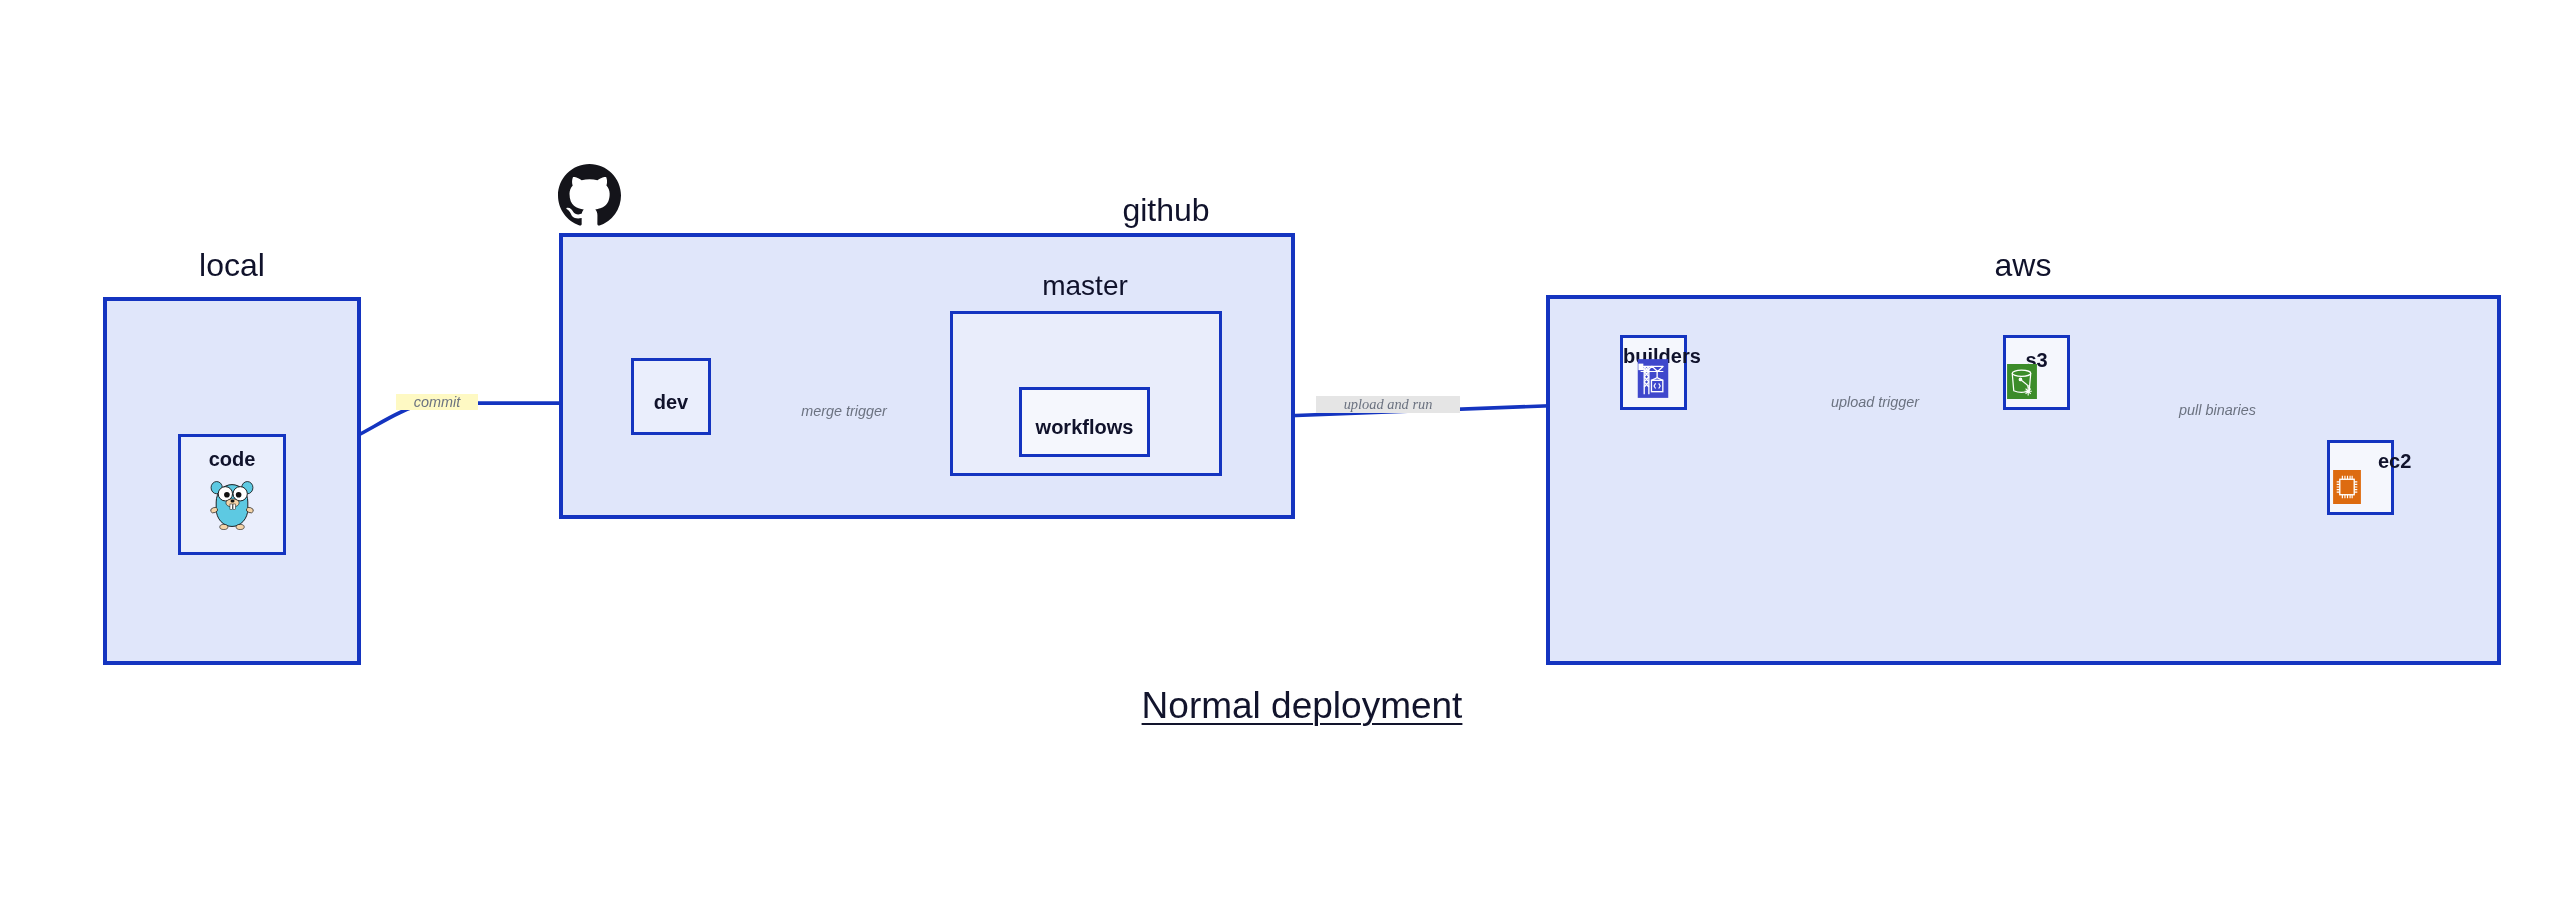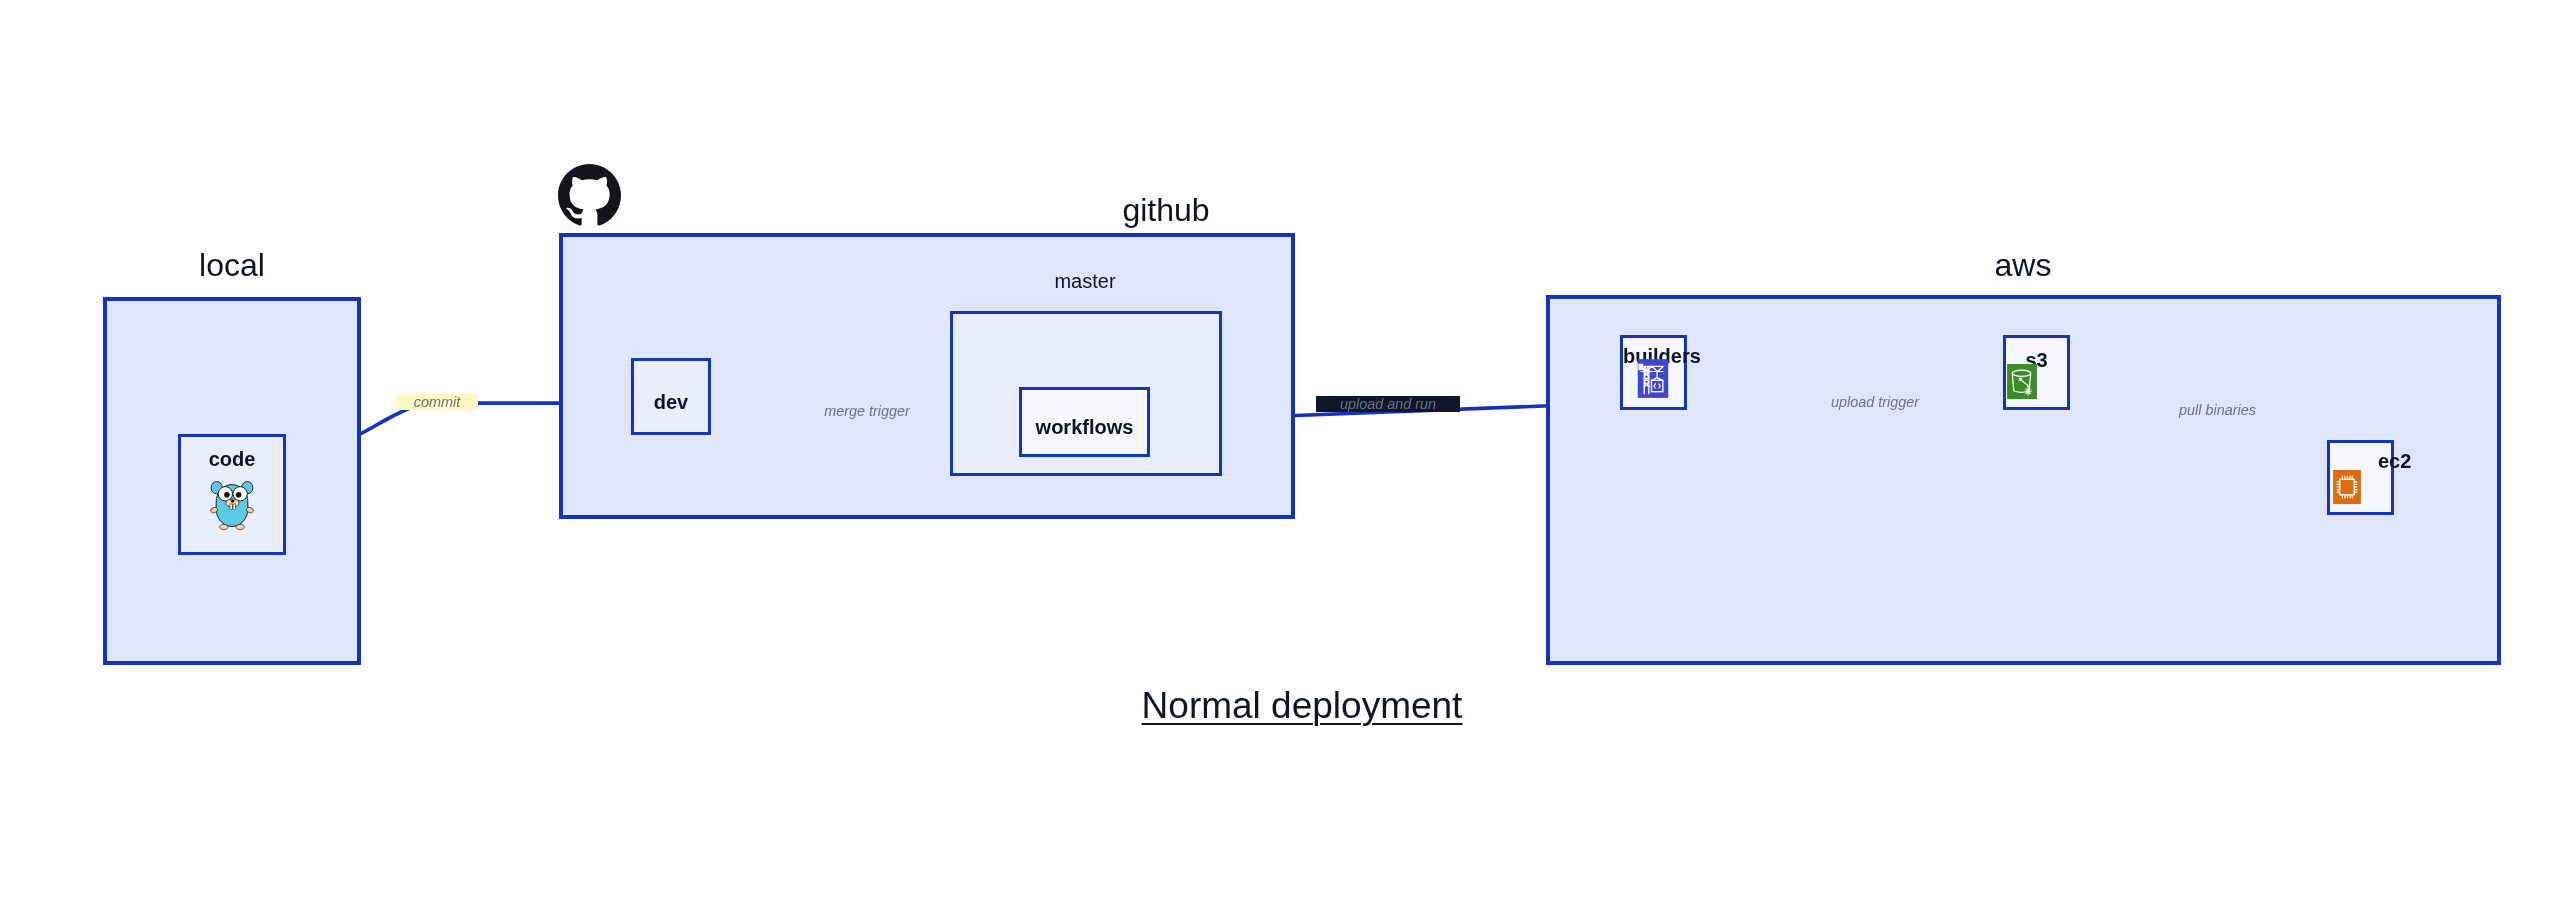--- a/index.html
+++ b/index.html
@@ -167,21 +167,21 @@
         1.08.58 1.23.82.72 1.21 1.87.87 2.33.66.07-.52.28-.87.51-1.07-1.78-.2-3.64-.89-3.64-3.95
         0-.87.31-1.59.82-2.15-.08-.2-.36-1.02.08-2.12 0 0 .67-.21 2.2.82.64-.18 1.32-.27 2-.27.68 0
         1.36.09 2 .27 1.53-1.04 2.2-.82 2.2-.82.44 1.1.16 1.92.08 2.12.51.56.82 1.27.82 2.15 0
         3.07-1.87 3.75-3.65 3.95.29.25.54.73.54 1.48 0 1.07-.01 1.93-.01 2.2 0 .21.15.46.55.38A8.01
         8.01 0 0 0 16 8c0-4.42-3.58-8-8-8z"></path>
     </svg>
   </div>
   <div class="group-title" style="left:1037px; top:192px; width:258px;">github</div>
   <div class="group" style="left:559px; top:233px; width:736px; height:286px;"></div>
 
-  <div class="group-title" style="left:956px; top:270px; width:258px; font-size:20px;">master</div>
+  <div class="group-title" style="left:956px; top:270px; width:258px; font-size:28px;">master</div>
   <div class="subgroup" style="left:950px; top:311px; width:272px; height:165px;"></div>
 
   <div class="node" style="left:631px; top:358px; width:80px; height:77px;">
     <div class="node-label" style="top:30px;">dev</div>
   </div>
 
   <div class="node white" style="left:1019px; top:387px; width:131px; height:70px;">
     <div class="node-label" style="top:26px;">workflows</div>
   </div>
 
@@ -244,23 +244,23 @@
         <path d="M18 11 L18 18 M23 11 L23 18 M28 11 L28 18 M33 11 L33 18 M37 11 L37 18"></path>
         <path d="M18 48 L18 55 M23 48 L23 55 M28 48 L28 55 M33 48 L33 55 M37 48 L37 55"></path>
         <path d="M7 23 L13 23 M7 28 L13 28 M7 33 L13 33 M7 38 L13 38 M7 43 L13 43"></path>
         <path d="M41 23 L47 23 M41 28 L47 28 M41 33 L47 33 M41 38 L47 38 M41 43 L47 43"></path>
       </g>
     </svg>
   </div>
 
   <div class="edge-label" style="left:396px; top:394px; width:82px; background:#fef9c3;">commit</div>
 
-  <div class="edge-label" style="left:805px; top:403px; width:124px; background:#e0e6fa;">merge trigger</div>
-
-  <div class="edge-label" style="left:1316px; top:396px; width:144px; background:#0f172a;">upload and run</div>
+  <div class="edge-label" style="left:782px; top:403px; width:124px; background:#e0e6fa;">merge trigger</div>
+
+  <div class="edge-label" style="left:1316px; top:396px; width:144px; background:#e5e5e5;font-family:Liberation Serif, serif;">upload and run</div>
 
   <div class="edge-label" style="left:1803px; top:394px; width:144px; background:#e0e6fa;">upload trigger</div>
 
   <div class="edge-label" style="left:2161px; top:402px; width:113px; background:#e0e6fa;">pull binaries</div>
 
   <div id="diagram-title">
     <span class="ul">Normal deployment</span>
   </div>
 
 </div>

